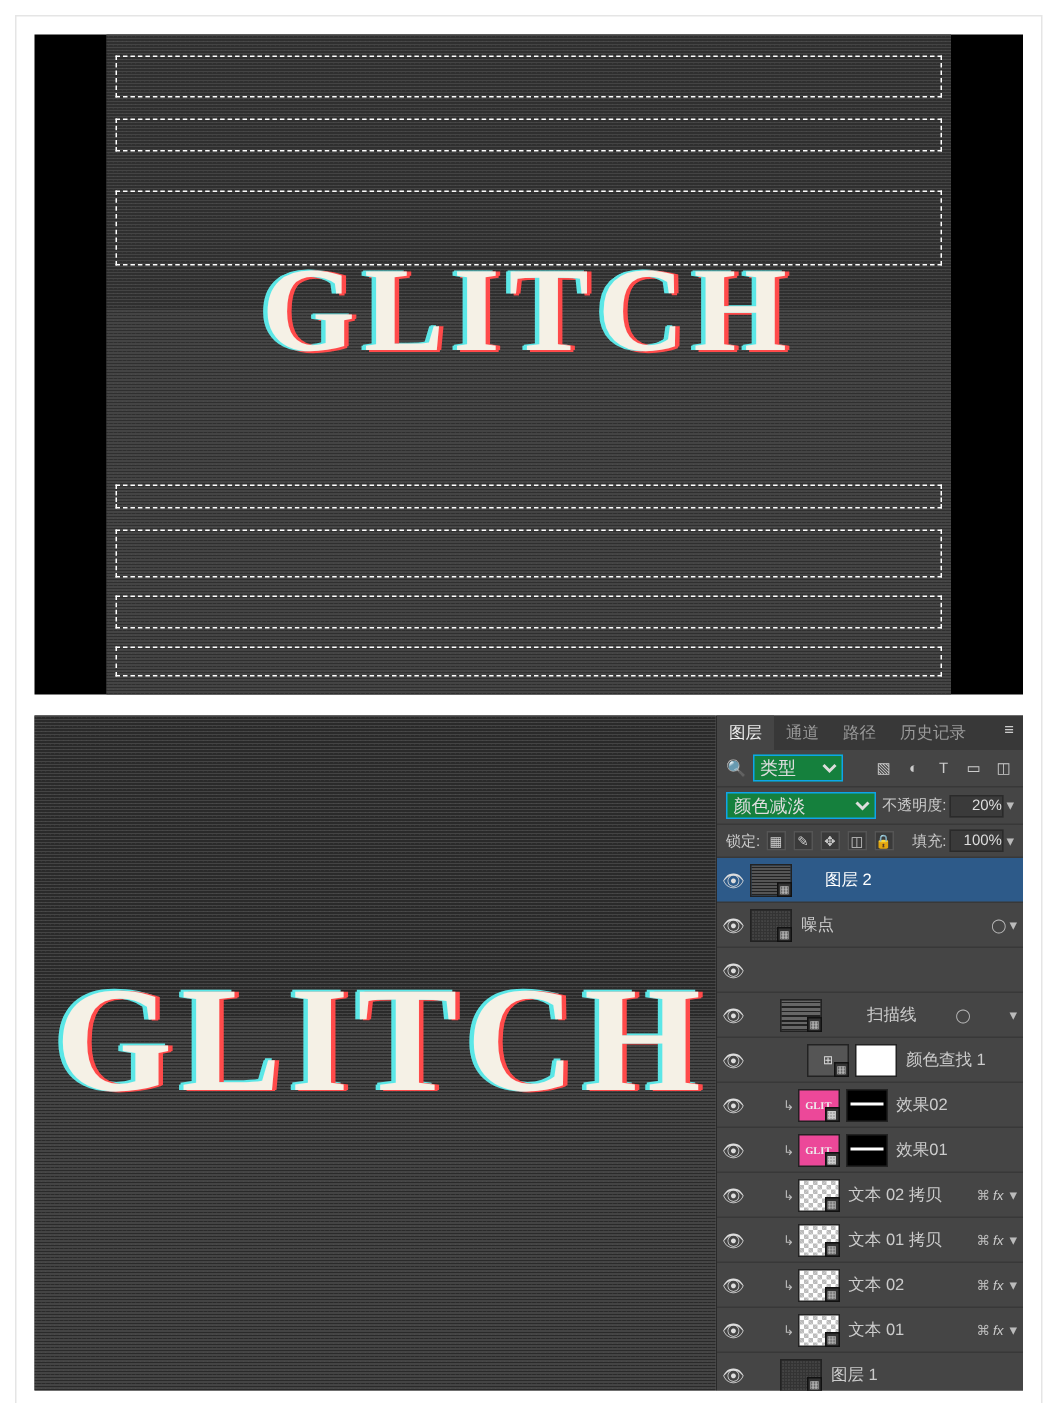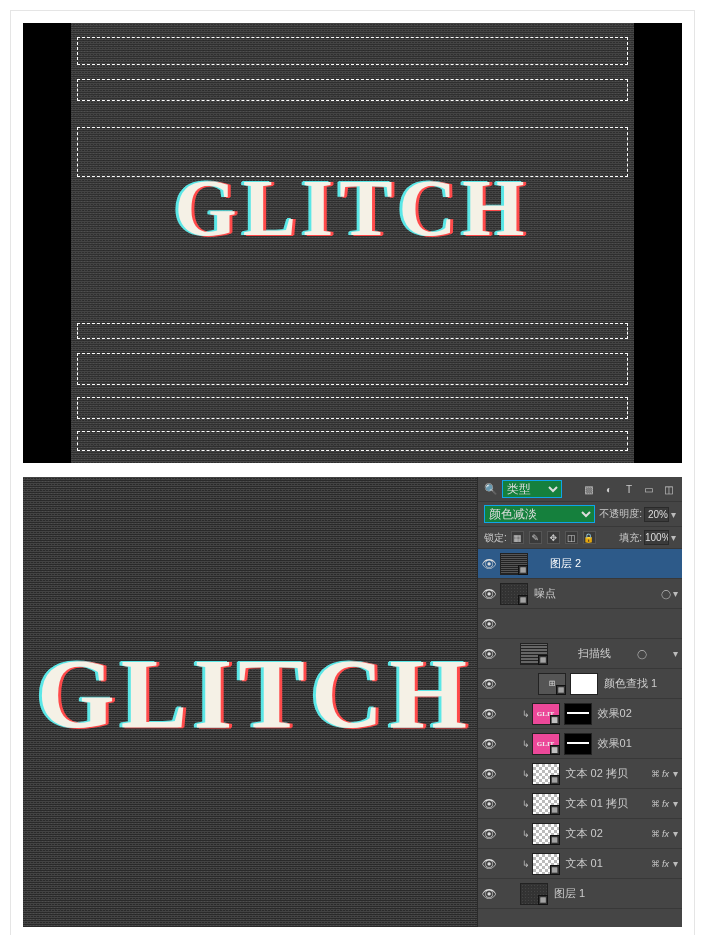--- a/index.html
+++ b/index.html
@@ -138,21 +138,21 @@
   }
   select.kind { flex: 0 0 60px; }
   .mini-icons { display: flex; gap: 6px; margin-left: auto; }
   .mini-icons span { width: 14px; height: 14px; display: inline-flex; align-items: center; justify-content: center; font-size: 10px; color: #ccc; }
   .blend-row select.blend { flex: 1; }
   .opacity-box, .fill-box {
     display: flex; align-items: center; gap: 2px;
     font-size: 10px;
   }
   .opacity-box input, .fill-box input {
-    width: 25px;
+    width: 36px;
     background: #3a3a3a;
     border: 1px solid #2a2a2a;
     color: #ddd;
     font-size: 10px;
     text-align: right;
     height: 15px;
   }
   .lock-row { font-size: 10px; }
   .lock-icons { display: flex; gap: 5px; }
   .lock-icons span { width: 13px; height: 13px; display: inline-flex; align-items: center; justify-content: center; background: #3a3a3a; border: 1px solid #555; font-size: 9px; }
@@ -290,20 +290,27 @@
 
   <div class="panel-bottom">
     <div class="canvas-bottom noise">
       <div class="glitch-text-wrap">
         <span class="glitch-text big">GLITCH</span>
       </div>
     </div>
 
     <div class="layers-panel">
 
+      <div class="tabs">
+        <div class="tab active">图层</div>
+        <div class="tab">通道</div>
+        <div class="tab">路径</div>
+        <div class="tab">历史记录</div>
+        <div class="tab-menu">≡</div>
+      </div>
 
       <div class="filter-row">
         <span class="search-icon">🔍</span>
         <select class="kind">
           <option>类型</option>
         </select>
         <div class="mini-icons">
           <span>▧</span>
           <span>◐</span>
           <span>T</span>

